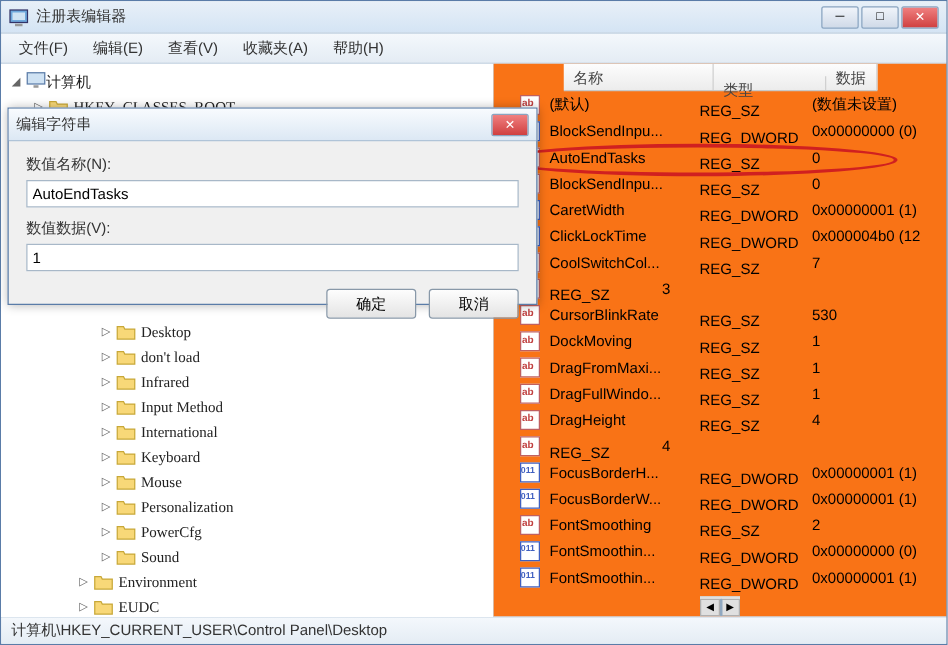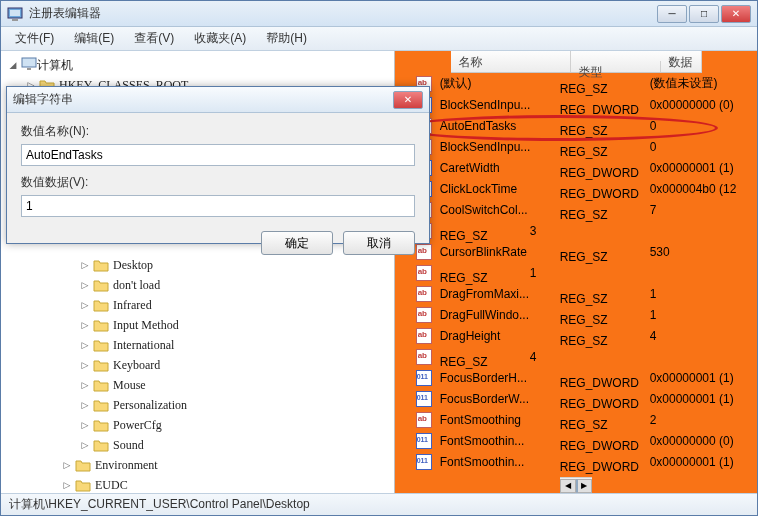--- a/index.html
+++ b/index.html
@@ -260,20 +260,21 @@
             <span class="col col-data">3</span>
           </div>
           <div class="list-row">
             <span class="val-icon str"></span>
             <span class="col col-name">CursorBlinkRate</span>
             <span class="col col-type">REG_SZ</span>
             <span class="col col-data">530</span>
           </div>
           <div class="list-row">
             <span class="val-icon str"></span>
+            <span class="col col-name">DockMoving</span>
             <span class="col col-type">REG_SZ</span>
             <span class="col col-data">1</span>
           </div>
           <div class="list-row">
             <span class="val-icon str"></span>
             <span class="col col-name">DragFromMaxi...</span>
             <span class="col col-type">REG_SZ</span>
             <span class="col col-data">1</span>
           </div>
           <div class="list-row">

